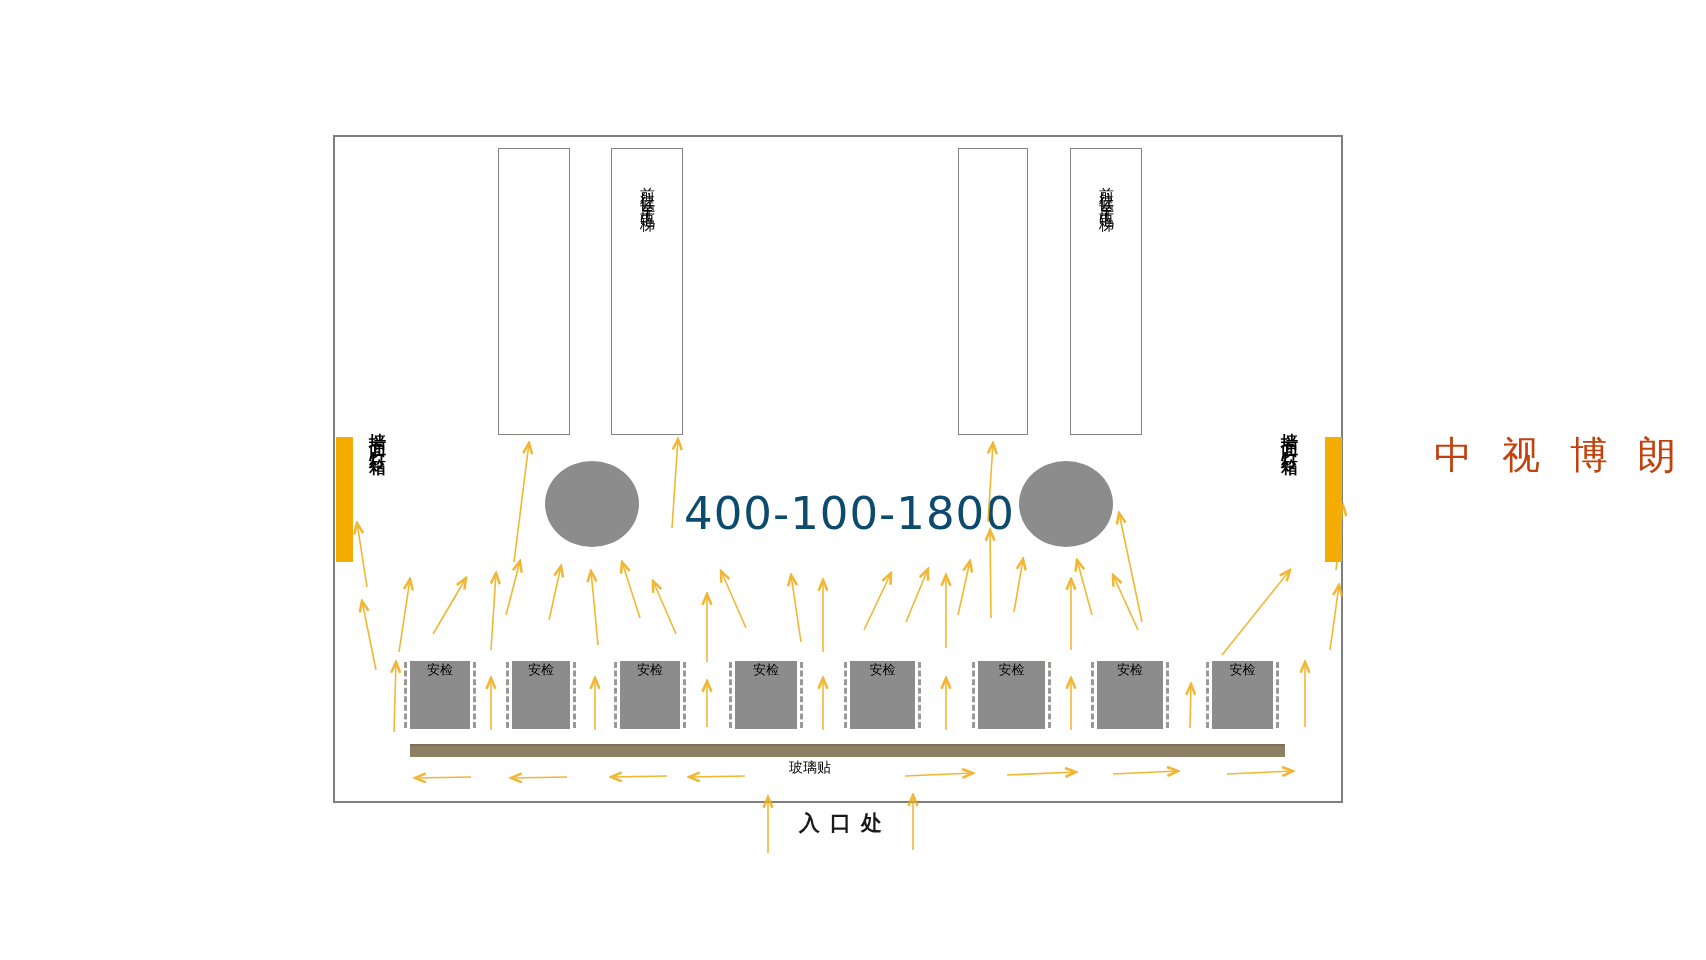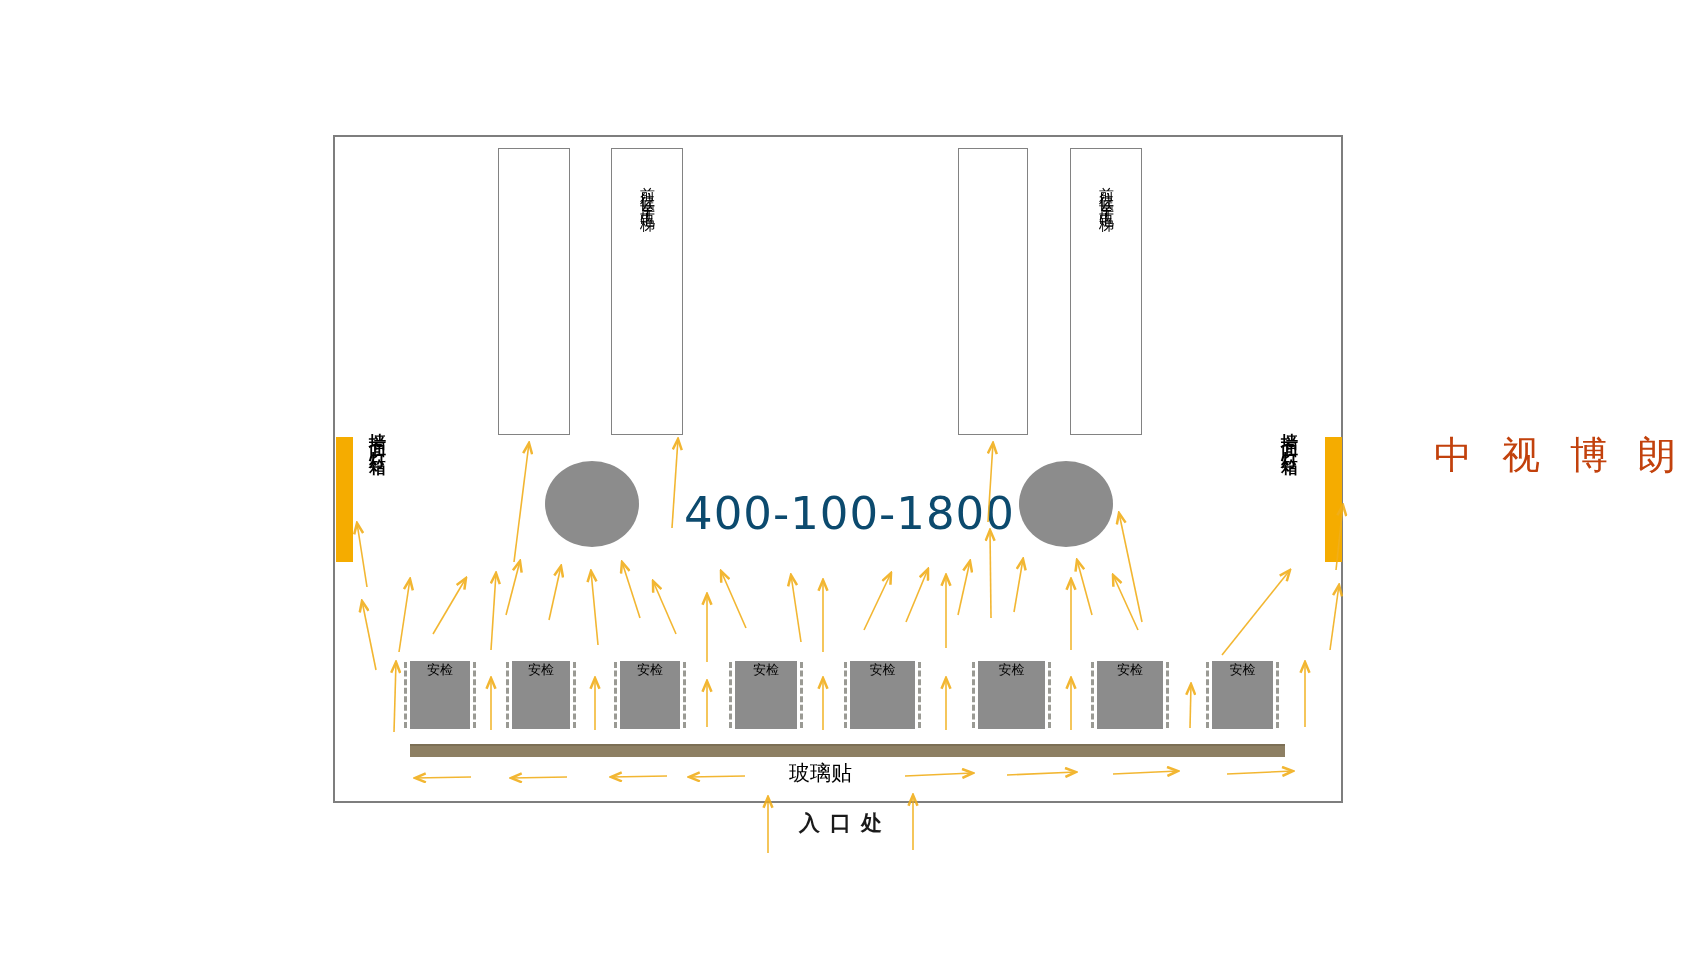--- a/index.html
+++ b/index.html
@@ -18,21 +18,21 @@
   .ellipse{position:absolute;top:461px;width:94px;height:86px;border-radius:50%;background:#8c8c8c;}
   .secbox{position:absolute;top:661px;height:68px;background:#8c8c8c;}
   .secbox:before,.secbox:after{content:"";position:absolute;top:1px;bottom:1px;width:0;
        border-left:3px dashed #9a9a94;}
   .secbox:before{left:-6px;}
   .secbox:after{right:-6px;}
   .secbox-label{position:absolute;top:0px;left:0;right:0;text-align:center;
        font-size:13px;color:#000;white-space:nowrap;}
   .glassbar{position:absolute;left:410px;top:744px;width:875px;height:13px;
        background:#8d7f63;border-top:2px solid #7c6f55;box-sizing:border-box;}
-  .glass-label{position:absolute;left:789px;top:759px;font-size:21px;color:#000;white-space:nowrap;}
+  .glass-label{position:absolute;left:789px;top:759px;font-size:14px;color:#000;white-space:nowrap;}
   .entrance-label{position:absolute;left:799px;top:809px;font-size:21px;
        letter-spacing:10px;color:#1a1a1a;white-space:nowrap;font-weight:bold;}
   .wm1{position:absolute;left:0;top:430px;width:1706px;text-align:right;
        font-size:38px;letter-spacing:30px;text-indent:30px;color:#c2410c;white-space:nowrap;}
   .wm2{position:absolute;left:684px;top:487px;font-size:45px;letter-spacing:1px;
        color:#0c4a6e;white-space:nowrap;}
   svg.flow{position:absolute;left:0;top:0;width:1706px;height:960px;pointer-events:none;}
 </style>
 </head>
 <body>

